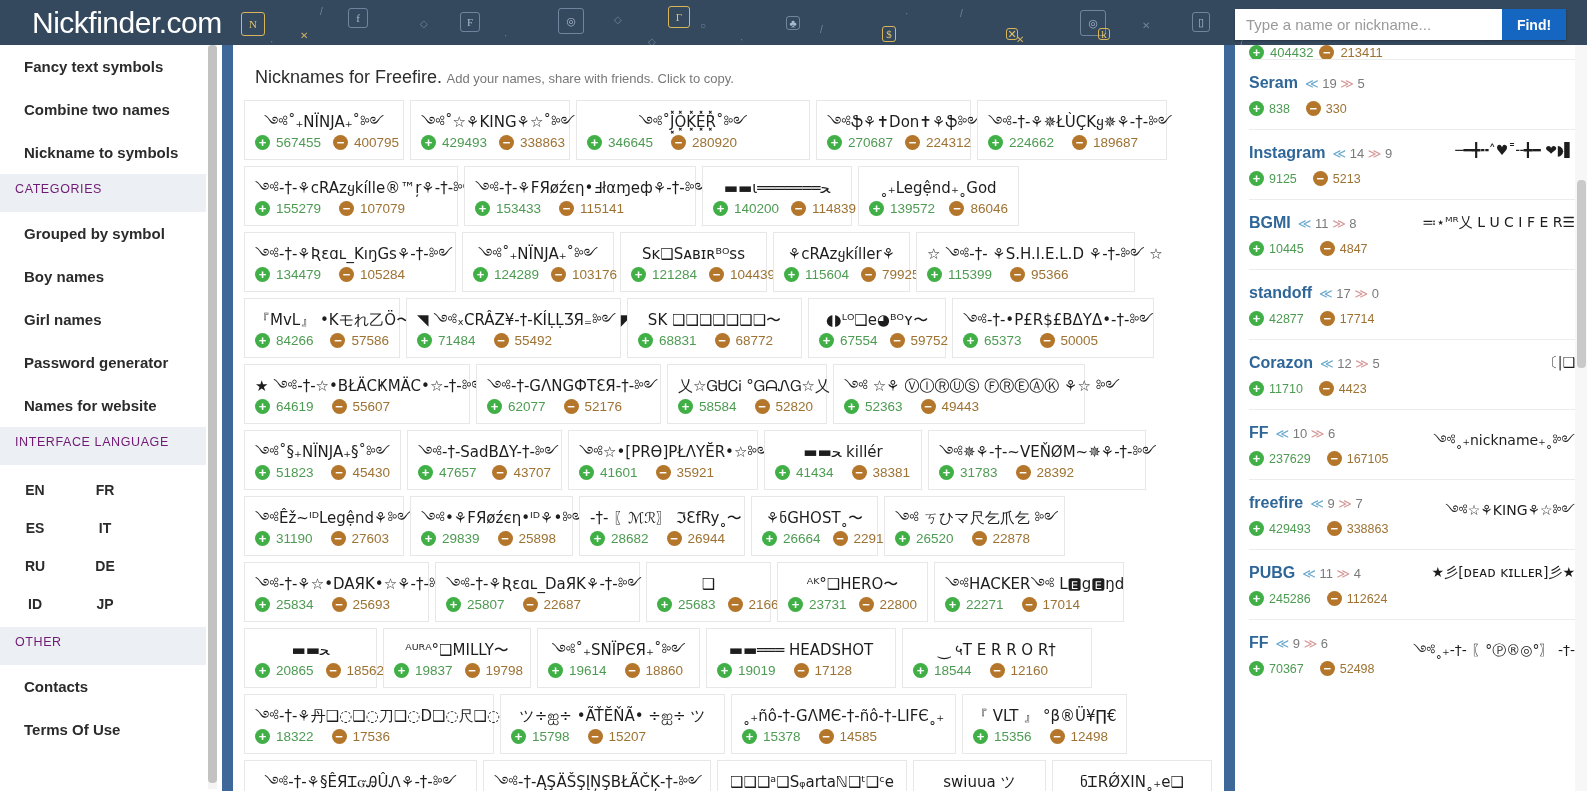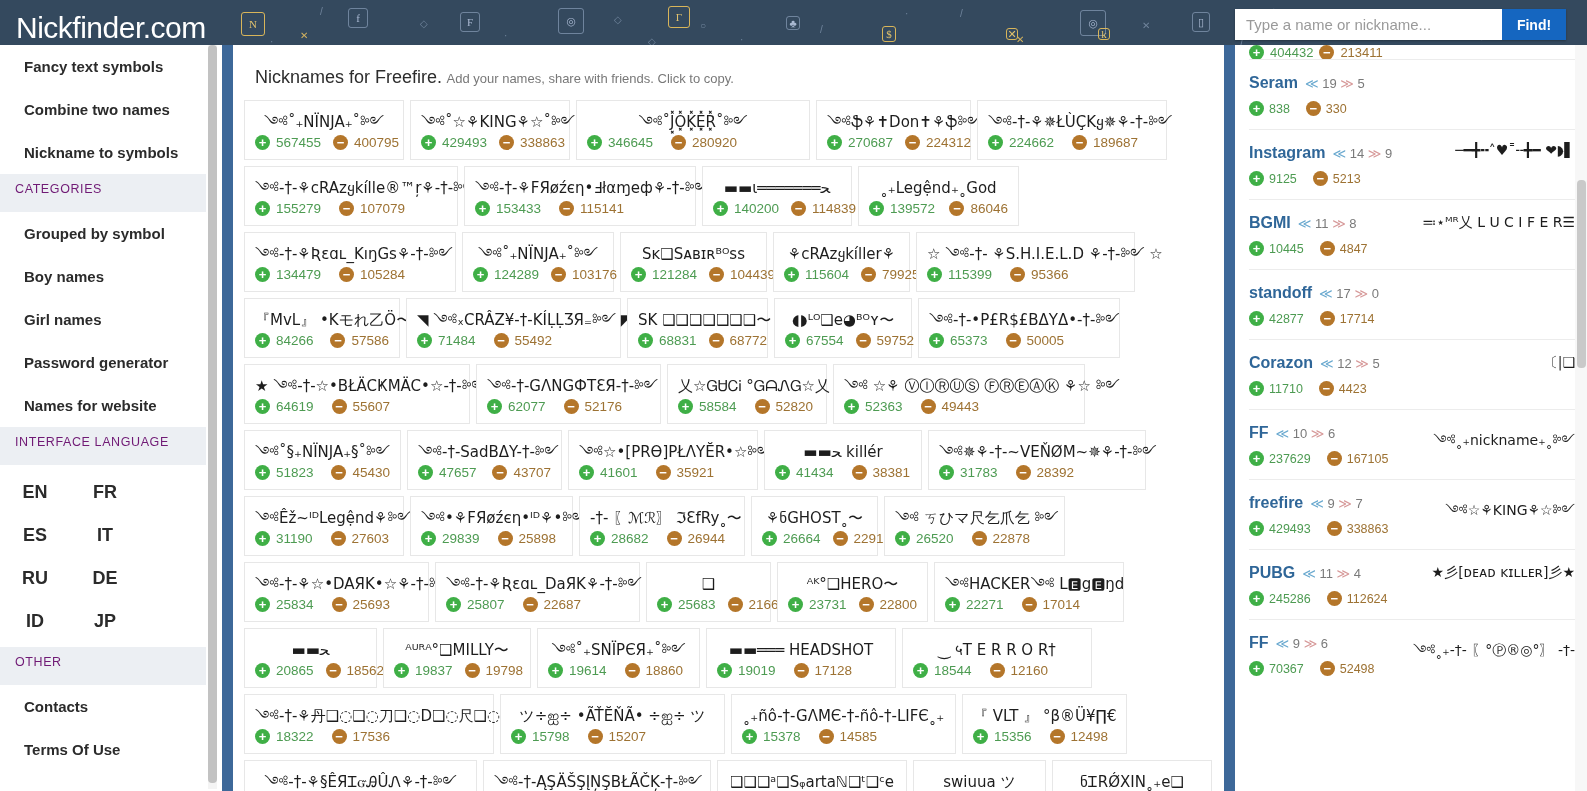--- a/index.html
+++ b/index.html
@@ -39,22 +39,22 @@
     color: rgba(170,190,215,.5);
     font-size: 10px;
     font-family: "Liberation Sans", sans-serif;
   }
   .pdot.gold { color: rgba(228,190,95,.9); }
 
   .brand {
     position: absolute; top: 0; left: 0;
     width: 222px; height: 45px;
     background: #34495e;
-    display: flex; align-items: flex-end;
-    padding-left: 16px;
+    display: flex; align-items: center;
+    padding-left: 32px;
     z-index: 3;
   }
   .brand-text {
     color: #ffffff;
     font-size: 30px;
     letter-spacing: -0.5px;
     font-family: "Liberation Sans", sans-serif;
     white-space: nowrap;
   }
 
@@ -113,21 +113,21 @@
     font-family: "Liberation Sans", sans-serif;
   }
   .langs {
     display: flex; flex-wrap: wrap;
     padding: 6px 0 4px 0;
   }
   .lang {
     width: 70px;
     text-align: center;
     padding: 11px 0;
-    font-size: 18px;
+    font-size: 14px;
     font-weight: bold;
     color: #2b2b2b;
     cursor: pointer;
     font-family: "Liberation Sans", sans-serif;
   }
 
   .sb-track {
     position: absolute; top: 45px; left: 208px;
     width: 9px; height: 744px;
     background: #f4f4f4;
@@ -528,21 +528,21 @@
         <div class="card" style="width: 215px;">
           <div class="nick">◥ ༺ₓCRÂZ¥-†-KÍḶḶƷЯ₌༻ ◤</div>
           <div class="votes">
             <span class="badge up">+</span>
             <span class="vup">71484</span>
             <span class="gap"></span>
             <span class="badge dn">−</span>
             <span class="vdn">55492</span>
           </div>
         </div>
-        <div class="card" style="width: 141px;">
+        <div class="card" style="width: 175px;">
           <div class="nick">SK ❑❑❑❑❑❑❑〜</div>
           <div class="votes">
             <span class="badge up">+</span>
             <span class="vup">68831</span>
             <span class="gap"></span>
             <span class="badge dn">−</span>
             <span class="vdn">68772</span>
           </div>
         </div>
         <div class="card" style="width: 138px;">

